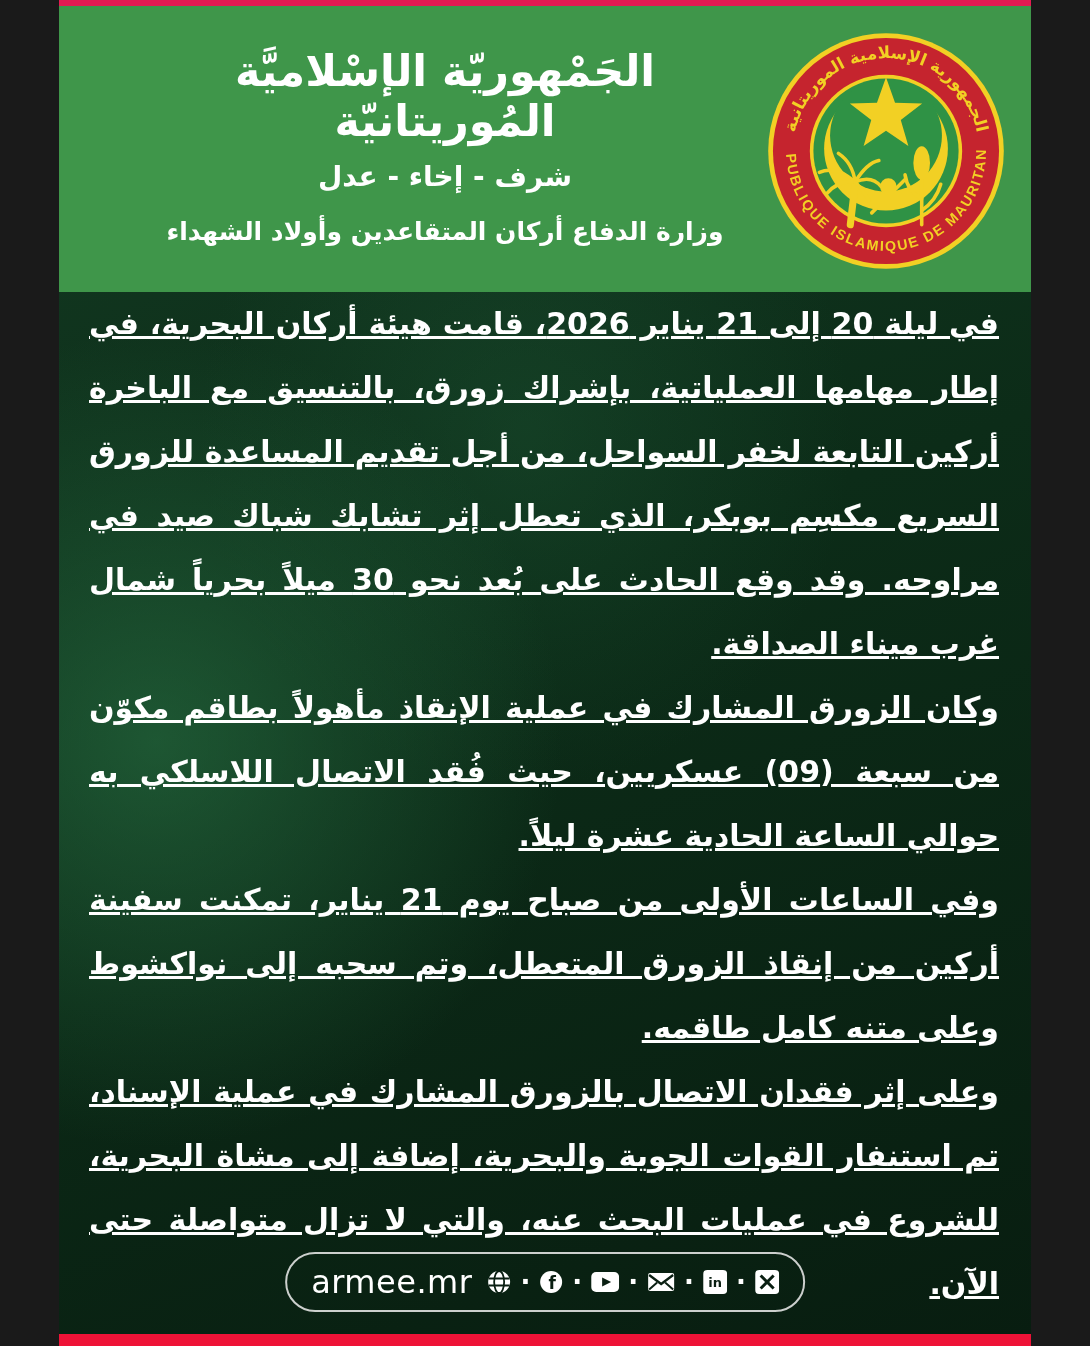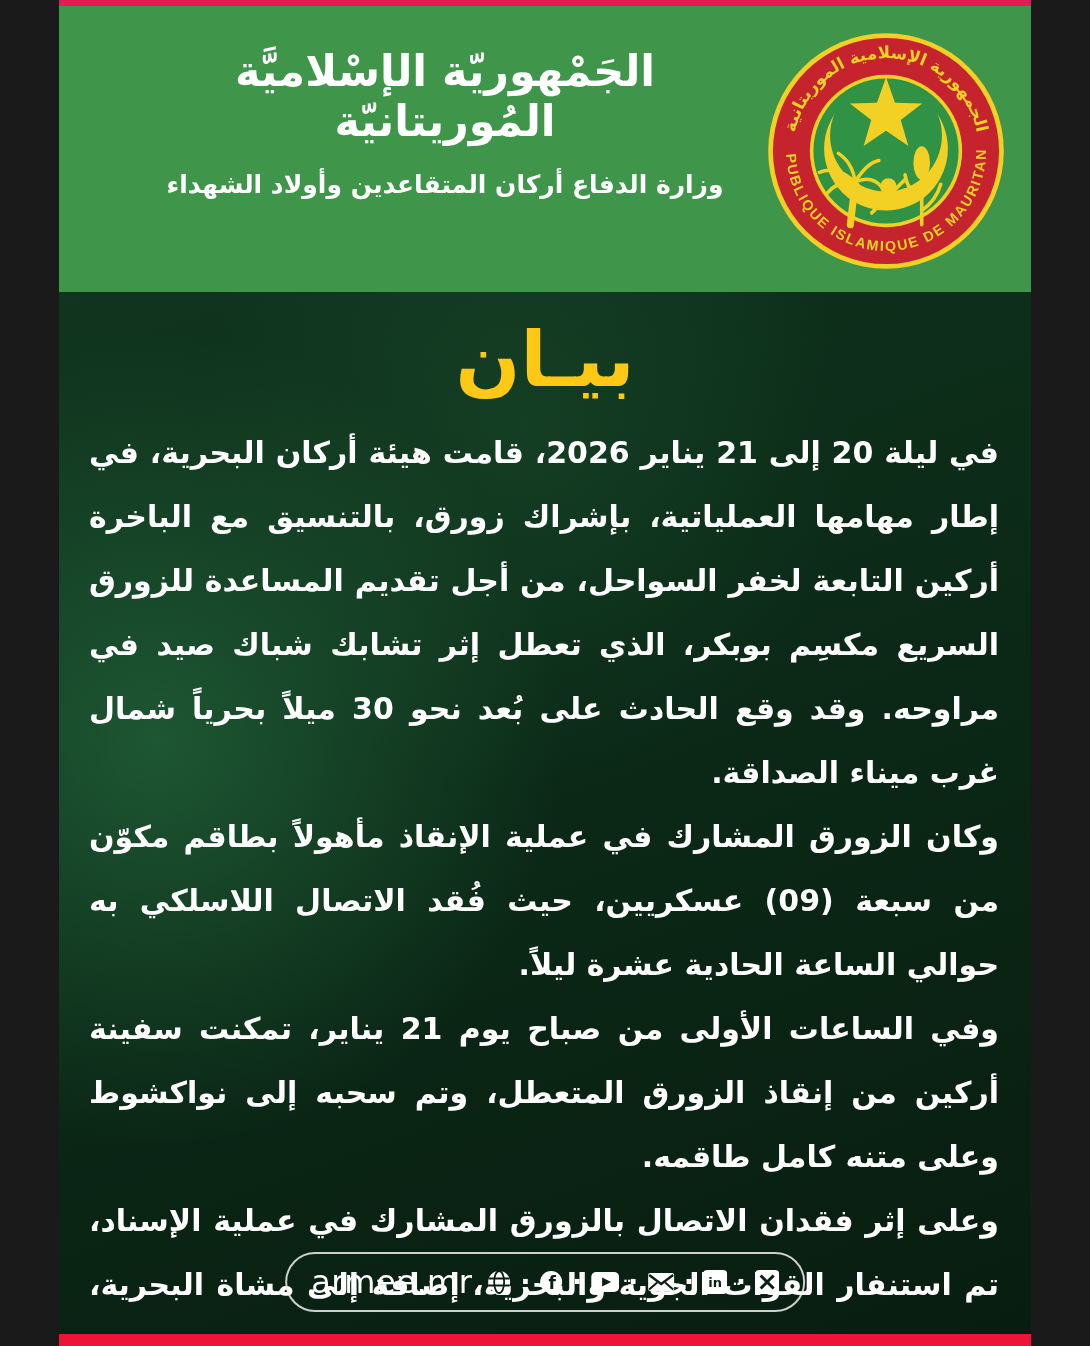--- a/index.html
+++ b/index.html
@@ -36,21 +36,21 @@
     font-size:76px;font-weight:bold;
     margin:20px 0 14px;line-height:1.25;
   }
   .statement-text{
     direction:rtl;
     color:#ffffff;font-weight:bold;
     font-size:30px;line-height:64px;
     padding:0 32px 0 30px;
     text-align:justify;
   }
-  .statement-text p{margin:0;}
+  .statement-text p{margin:0;text-decoration:underline;}
 
   
   .footer-pill{
     position:absolute;bottom:22px;left:50%;transform:translateX(-50%);
     display:flex;align-items:center;gap:9px;
     padding:9px 24px;
     border:2px solid rgba(238,238,238,.85);
     border-radius:30px;
     color:#ffffff;white-space:nowrap;
   }
@@ -61,20 +61,21 @@
 </head>
 <body>
 
 <div class="page">
 
   <div class="strip-top"></div>
 
   <div class="header">
     <div class="header-text">
       <div class="republic-title">الجَمْهوريّة الإسْلاميَّة المُوريتانيّة</div>
+      <div class="motto">شرف - إخاء - عدل</div>
       <div class="ministry">وزارة الدفاع أركان المتقاعدين وأولاد الشهداء</div>
     </div>
 
     <div class="seal-wrap">
       <svg viewBox="0 0 200 200" width="238" height="238">
         <circle cx="100" cy="100" r="99" fill="#f2d024"></circle>
         <circle cx="100" cy="100" r="95" fill="#c5242e"></circle>
         <circle cx="100" cy="100" r="64" fill="#f2d024"></circle>
         <circle cx="100" cy="100" r="61" fill="#2f9245"></circle>
 
@@ -115,21 +116,20 @@
 
         <g>
           <circle cx="102" cy="130" r="7" fill="#f2d024"></circle>
           <path d="M88 152 L116 124" stroke="#f2d024" stroke-width="3" stroke-linecap="round"></path>
         </g>
       </svg>
     </div>
   </div>
 
   <div class="body-area">
-    <div class="statement-title">بيـان</div>
     <div class="statement-text">
       <p>في ليلة 20 إلى 21 يناير 2026، قامت هيئة أركان البحرية، في إطار مهامها العملياتية، بإشراك زورق، بالتنسيق مع الباخرة أركين التابعة لخفر السواحل، من أجل تقديم المساعدة للزورق السريع مكسِم بوبكر، الذي تعطل إثر تشابك شباك صيد في مراوحه. وقد وقع الحادث على بُعد نحو 30 ميلاً بحرياً شمال غرب ميناء الصداقة.</p>
       <p>وكان الزورق المشارك في عملية الإنقاذ مأهولاً بطاقم مكوّن من سبعة (09) عسكريين، حيث فُقد الاتصال اللاسلكي به حوالي الساعة الحادية عشرة ليلاً.</p>
       <p>وفي الساعات الأولى من صباح يوم 21 يناير، تمكنت سفينة أركين من إنقاذ الزورق المتعطل، وتم سحبه إلى نواكشوط وعلى متنه كامل طاقمه.</p>
       <p>وعلى إثر فقدان الاتصال بالزورق المشارك في عملية الإسناد، تم استنفار القوات الجوية والبحرية، إضافة إلى مشاة البحرية، للشروع في عمليات البحث عنه، والتي لا تزال متواصلة حتى الآن.</p>
     </div>
 
     <div class="footer-pill">
       <svg width="24" height="24">
         <rect width="24" height="24" rx="4" fill="#fff"></rect>

